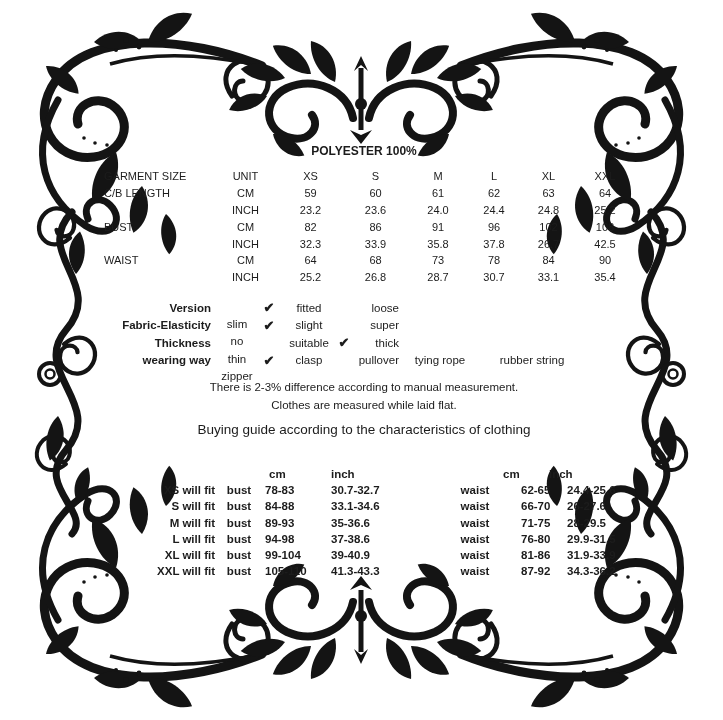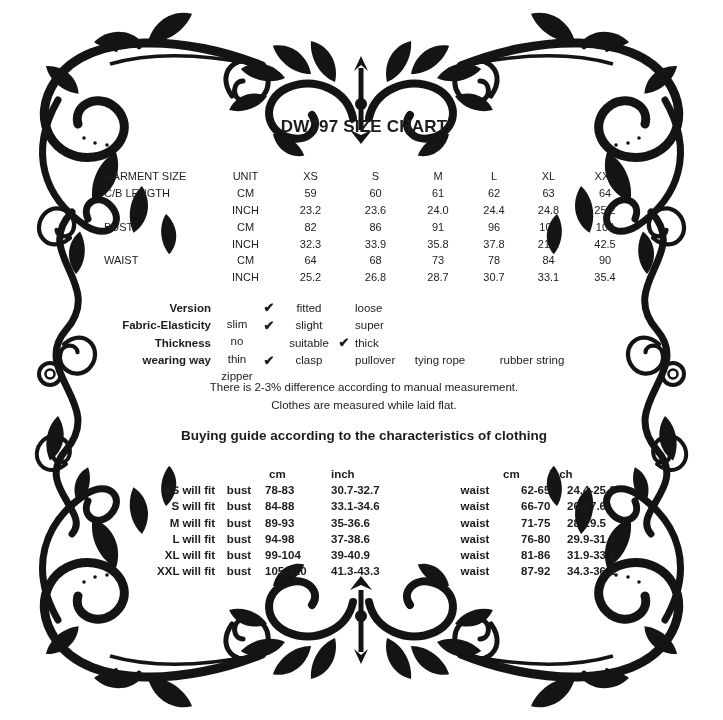--- a/index.html
+++ b/index.html
@@ -25,28 +25,28 @@
   .st-unit,.st-val{text-align:center;}
 
   
   .attrs{position:absolute;top:299px;left:104px;}
   .attr-row{display:flex;height:17.5px;align-items:center;font-size:11.5px;}
   .attr-label{width:117px;text-align:right;padding-right:10px;box-sizing:border-box;font-weight:bold;}
   .ac1{width:32px;text-align:center;margin-top:32px;}
   .achk1{width:32px;text-align:center;font-weight:bold;font-size:13px;}
   .ac2{width:48px;text-align:center;}
   .achk2{width:22px;text-align:center;font-weight:bold;font-size:13px;}
-  .ac3{width:44px;text-align:left;}
+  .ac3{width:44px;text-align:right;}
   .ac4{width:82px;text-align:center;}
   .ac5{width:102px;text-align:center;}
 
   
   .notes{position:absolute;top:381px;left:104px;width:520px;text-align:center;font-size:11.5px;}
   .note-line{height:17.5px;}
-  .guide-heading{margin-top:12px;font-size:13.5px;font-weight:bold;}
+  .guide-heading{margin-top:6px;font-size:13.5px;font-weight:normal;}
 
   
   .fit{position:absolute;top:466px;left:104px;font-size:11.5px;font-weight:bold;}
   .fit-row{display:flex;height:16.2px;align-items:center;}
   .f-label{width:111px;text-align:right;}
   .f-bust{width:48px;text-align:center;}
   .f-cm{width:68px;padding-left:2px;box-sizing:border-box;}
   .f-inch{width:92px;}
   .f-sp{width:30px;}
   .f-waist{width:44px;text-align:center;}
@@ -118,21 +118,21 @@
   <use href="#cornerTL" transform="translate(723 720) scale(-1 -1)"></use>
   <use href="#sideVineL" transform="translate(0 212)"></use>
   <use href="#sideVineL" transform="translate(723 212) scale(-1 1)"></use>
   <use href="#centerOrn" transform="translate(361 86)"></use>
   <use href="#centerOrn" transform="translate(361 634) scale(1 -1)"></use>
 </svg>
 </div>
 
 <div class="content">
 
-  <div class="title">DW797 SIZE CHART</div>
+  <div class="subtitle">POLYESTER 100%</div>
 
   <div class="st">
     <div class="st-row head">
       <div class="st-label">GARMENT SIZE</div>
       <div class="st-unit">UNIT</div>
       <div class="st-val">XS</div>
       <div class="st-val">S</div>
       <div class="st-val">M</div>
       <div class="st-val">L</div>
       <div class="st-val">XL</div>
@@ -168,21 +168,21 @@
       <div class="st-val">102</div>
       <div class="st-val">108</div>
     </div>
     <div class="st-row inch">
       <div class="st-label"></div>
       <div class="st-unit">INCH</div>
       <div class="st-val">32.3</div>
       <div class="st-val">33.9</div>
       <div class="st-val">35.8</div>
       <div class="st-val">37.8</div>
-      <div class="st-val">21.2</div>
+      <div class="st-val">26.7</div>
       <div class="st-val">42.5</div>
     </div>
     <div class="st-row cm">
       <div class="st-label">WAIST</div>
       <div class="st-unit">CM</div>
       <div class="st-val">64</div>
       <div class="st-val">68</div>
       <div class="st-val">73</div>
       <div class="st-val">78</div>
       <div class="st-val">84</div>

